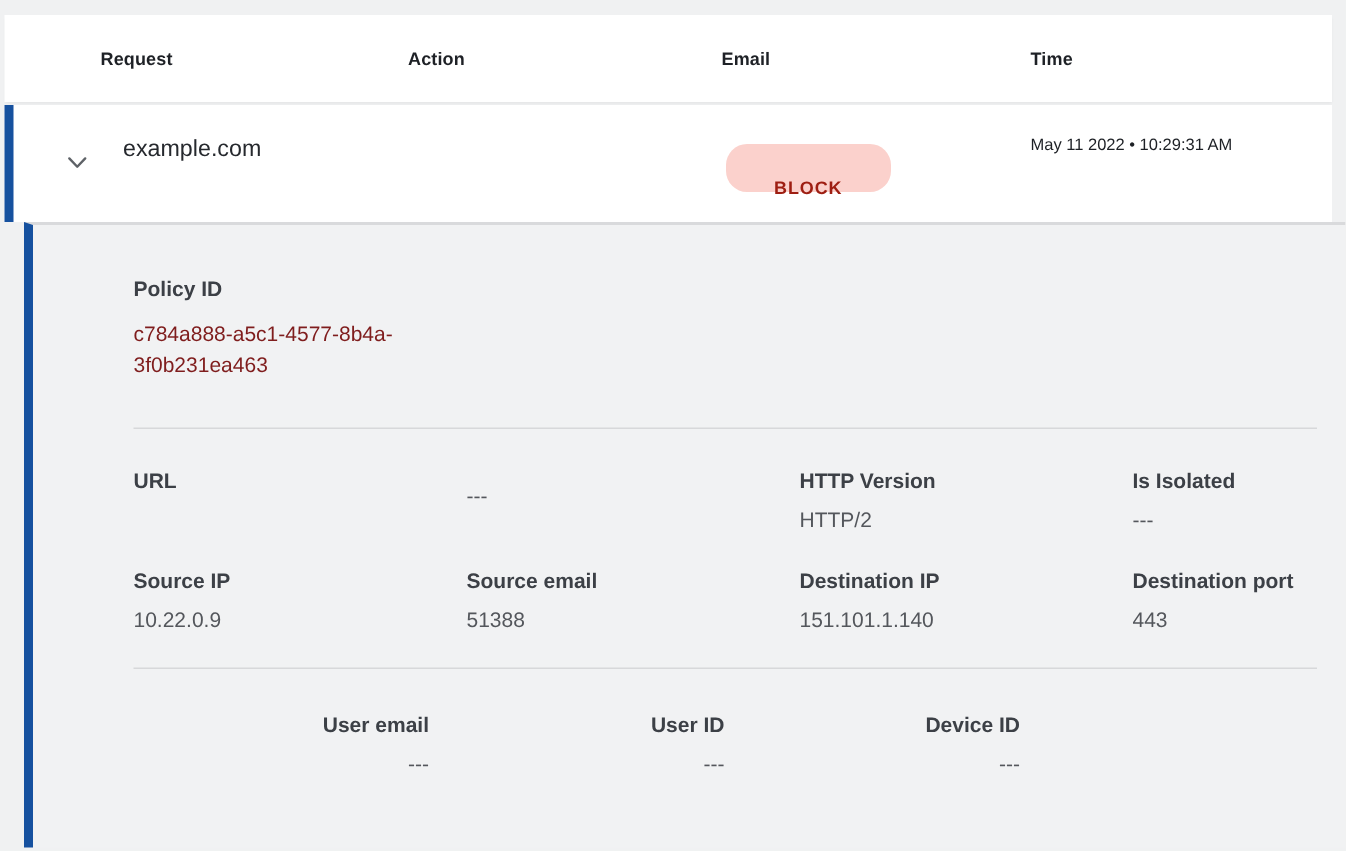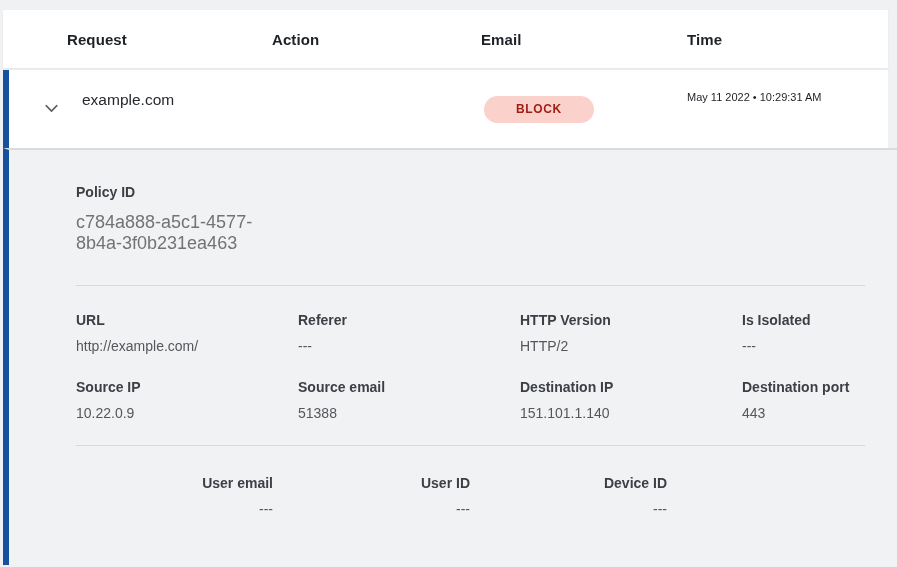--- a/index.html
+++ b/index.html
@@ -17,21 +17,21 @@
     margin: 10px 9px 2px 3px;
     height: 58px;
     background: #ffffff;
     display: grid;
     grid-template-columns: 205px 209px 206px 1fr;
     align-items: center;
     padding-left: 64px;
     box-shadow: 0 1px 2px rgba(0,0,0,0.05);
   }
   .th {
-    font-size: 15px;
+    font-size: 12px;
     font-weight: 700;
     color: #1e2126;
     letter-spacing: 0.1px;
   }
 
   
   .log-row {
     position: relative;
     margin: 0 9px 0 3px;
     height: 78px;
@@ -50,41 +50,41 @@
     left: 73px; top: 0;
     height: 60px;
     display: flex; align-items: center;
     font-size: 15.5px;
     color: #26292e;
   }
   .action-badge {
     position: absolute;
     left: 475px; top: 26px;
     height: 27px;
-    padding: 0 32px;
+    padding: 16px 32px;
     line-height: 27px;
     border-radius: 14px;
     background: #fbd1cc;
     color: #9e1e12;
     font-size: 12px;
     font-weight: 700;
     letter-spacing: 0.6px;
   }
   .time-text {
     position: absolute;
     left: 678px; top: 15px;
     width: 182px;
     font-size: 11px;
     line-height: 24px;
     color: #1d2025;
   }
 
   
   .expand-panel {
-    margin-left: 3px;
+    margin-left: 16px;
     height: 417px;
     background: #f1f2f3;
     border-left: 6px solid #16519f;
     border-top: 2px solid #d9dadc;
   }
   .panel-content {
     padding: 34px 0 0 67px;
     width: 856px;
   }
   .field-label {
@@ -94,23 +94,23 @@
   }
   .field-value {
     margin-top: 10px;
     font-size: 14px;
     color: #54575c;
   }
   .policy-link {
     display: inline-block;
     margin-top: 12px;
     width: 192px;
-    font-size: 18px;
+    font-size: 14px;
     line-height: 21px;
-    color: #737373;
+    color: #7f1d1d;
     text-decoration: none;
   }
   .divider {
     width: 789px;
     height: 1px;
     background: #d7d8da;
     border: none;
     margin: 0;
   }
   .divider-1 { margin-top: 31px; }
@@ -155,24 +155,22 @@
     <div>
       <div class="field-label">Policy ID</div>
       <a class="policy-link" href="#">c784a888-a5c1-4577-8b4a-3f0b231ea463</a>
     </div>
 
     <hr class="divider divider-1">
 
     <div class="field-grid grid-b">
       <div>
         <div class="field-label">URL</div>
-        <div class="field-value">http://example.com/</div>
-      </div>
-      <div>
-        <div class="field-label">Referer</div>
+      </div>
+      <div>
         <div class="field-value">---</div>
       </div>
       <div>
         <div class="field-label">HTTP Version</div>
         <div class="field-value">HTTP/2</div>
       </div>
       <div>
         <div class="field-label">Is Isolated</div>
         <div class="field-value">---</div>
       </div>

